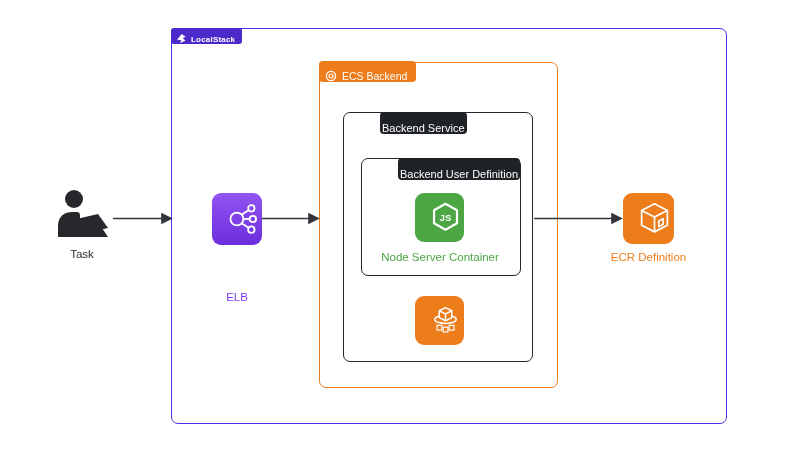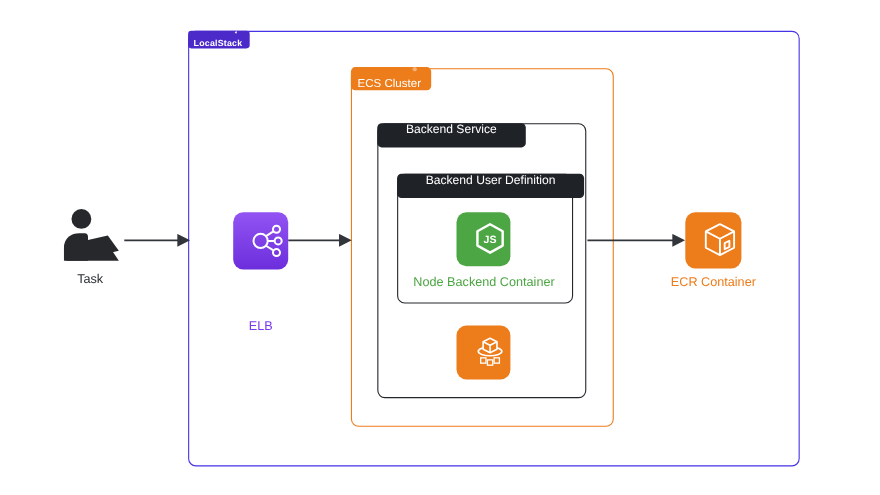--- a/index.html
+++ b/index.html
@@ -8,30 +8,30 @@
     position:relative;width:800px;height:450px;background:#ffffff;overflow:hidden;
     font-family:"Liberation Sans","DejaVu Sans",sans-serif;
   }
   
   .box{position:absolute;border-radius:7px;background:transparent;}
   .box-localstack{left:171px;top:28px;width:556px;height:396px;border:1.6px solid #4533E5;}
   .box-ecs{left:319px;top:62px;width:239px;height:326px;border:1.6px solid #ED7C1A;}
   .box-service{left:343px;top:112px;width:190px;height:250px;border:1.6px solid #23262B;}
   .box-task{left:361px;top:158px;width:160px;height:118px;border:1.6px solid #23262B;}
   
-  .badge{position:absolute;display:inline-flex;align-items:flex-end;color:#fff;white-space:nowrap;flex-direction:column;}
+  .badge{position:absolute;display:inline-flex;align-items:flex-end;color:#fff;white-space:nowrap;}
   .badge-localstack{
     left:171px;top:28px;height:16px;padding:0 7px 0 5px;gap:4px;
     background:#4B2AC9;border-radius:3px;font-size:8px;font-weight:bold;letter-spacing:.2px;
   }
   .badge-ecs{
     left:319px;top:61px;height:21px;padding:0 9px 0 6px;gap:5px;
     background:#ED7C1A;border-radius:4px;font-size:10.5px;
   }
-  .badge-dark{background:#1F2328;border-radius:4px;height:22px;padding:0 26px;font-size:11px;}
+  .badge-dark{background:#1F2328;border-radius:4px;height:22px;padding:0 2px;font-size:11px;margin-left:37px;}
   .badge-service{left:343px;top:112px;}
   .badge-task{left:361px;top:158px;}
   
   .tile{position:absolute;border-radius:9px;display:flex;align-items:center;justify-content:center;padding-left:12px;}
   .tile-elb{left:212px;top:193px;width:50px;height:52px;background:linear-gradient(180deg,#9254F2,#6C2EDC);}
   .tile-node{left:415px;top:193px;width:49px;height:49px;background:#4CA643;}
   .tile-ecs{left:415px;top:296px;width:49px;height:49px;background:#ED7C1A;}
   .tile-ecr{left:623px;top:193px;width:51px;height:51px;background:#ED7C1A;}
   .user-icon-wrap{position:absolute;left:58px;top:190px;width:52px;height:48px;}
   
@@ -72,21 +72,21 @@
       <path d="M1.2,7.4 L6.2,1.2 L10.6,4.2 L7.4,5.6 L10.4,8.4 L4.2,10.8 L6,7.8 Z" fill="#ffffff"></path>
     </svg>
     <span>LocalStack</span>
   </div>
 
   <div class="badge badge-ecs">
     <svg width="12" height="12" viewBox="0 0 12 12">
       <circle cx="6" cy="6" r="4.6" fill="none" stroke="#ffffff" stroke-width="1.3"></circle>
       <circle cx="6" cy="6" r="2" fill="none" stroke="#ffffff" stroke-width="1.2"></circle>
     </svg>
-    <span>ECS Cluster</span>
+    <span>ECS Backend</span>
   </div>
 
   <div class="badge badge-dark badge-service">
     <span>Backend Service</span>
   </div>
 
   <div class="badge badge-dark badge-task">
     <span>Backend User Definition</span>
   </div>
 
@@ -116,21 +116,21 @@
     </svg>
   </div>
   <div class="node-label label-elb">ELB</div>
 
   <div class="tile tile-node">
     <svg width="43" height="43" viewBox="0 0 50 50">
       <path d="M25 6.5 L40.5 15.2 V32.8 L25 41.5 L9.5 32.8 V15.2 Z" fill="none" stroke="#ffffff" stroke-width="3" stroke-linejoin="round"></path>
       <text x="25" y="29.5" text-anchor="middle" font-family="Liberation Sans, sans-serif" font-size="13" font-weight="bold" fill="#ffffff">JS</text>
     </svg>
   </div>
-  <div class="node-label label-node">Node Backend Container</div>
+  <div class="node-label label-node">Node Server Container</div>
 
   <div class="tile tile-ecs">
     <svg width="43" height="43" viewBox="0 0 50 50">
       <ellipse cx="25" cy="23.5" rx="14.5" ry="5.5" fill="none" stroke="#ffffff" stroke-width="2"></ellipse>
       <g stroke="#ffffff" stroke-width="2" stroke-linejoin="round">
         <path d="M25 7.5 L33.5 11.8 V21 L25 25.3 L16.5 21 V11.8 Z" fill="#ED7C1A"></path>
         <path d="M16.5 11.8 L25 16 L33.5 11.8" fill="none"></path>
         <path d="M25 16 V25.3" fill="none"></path>
       </g>
       <g fill="none" stroke="#ffffff" stroke-width="1.6">
@@ -144,15 +144,15 @@
   <div class="tile tile-ecr">
     <svg width="44" height="44" viewBox="0 0 50 50">
       <g fill="none" stroke="#ffffff" stroke-width="2.2" stroke-linejoin="round">
         <path d="M25 5.5 L41.5 14 V33 L25 41.5 L8.5 33 V14 Z"></path>
         <path d="M8.5 14 L25 22.5 L41.5 14"></path>
         <path d="M25 22.5 V41.5"></path>
         <path d="M30.5 27.5 L36 24.8 V32 L30.5 34.7 Z"></path>
       </g>
     </svg>
   </div>
-  <div class="node-label label-ecr">ECR Container</div>
+  <div class="node-label label-ecr">ECR Definition</div>
 
 </div>
 
 </body></html>

